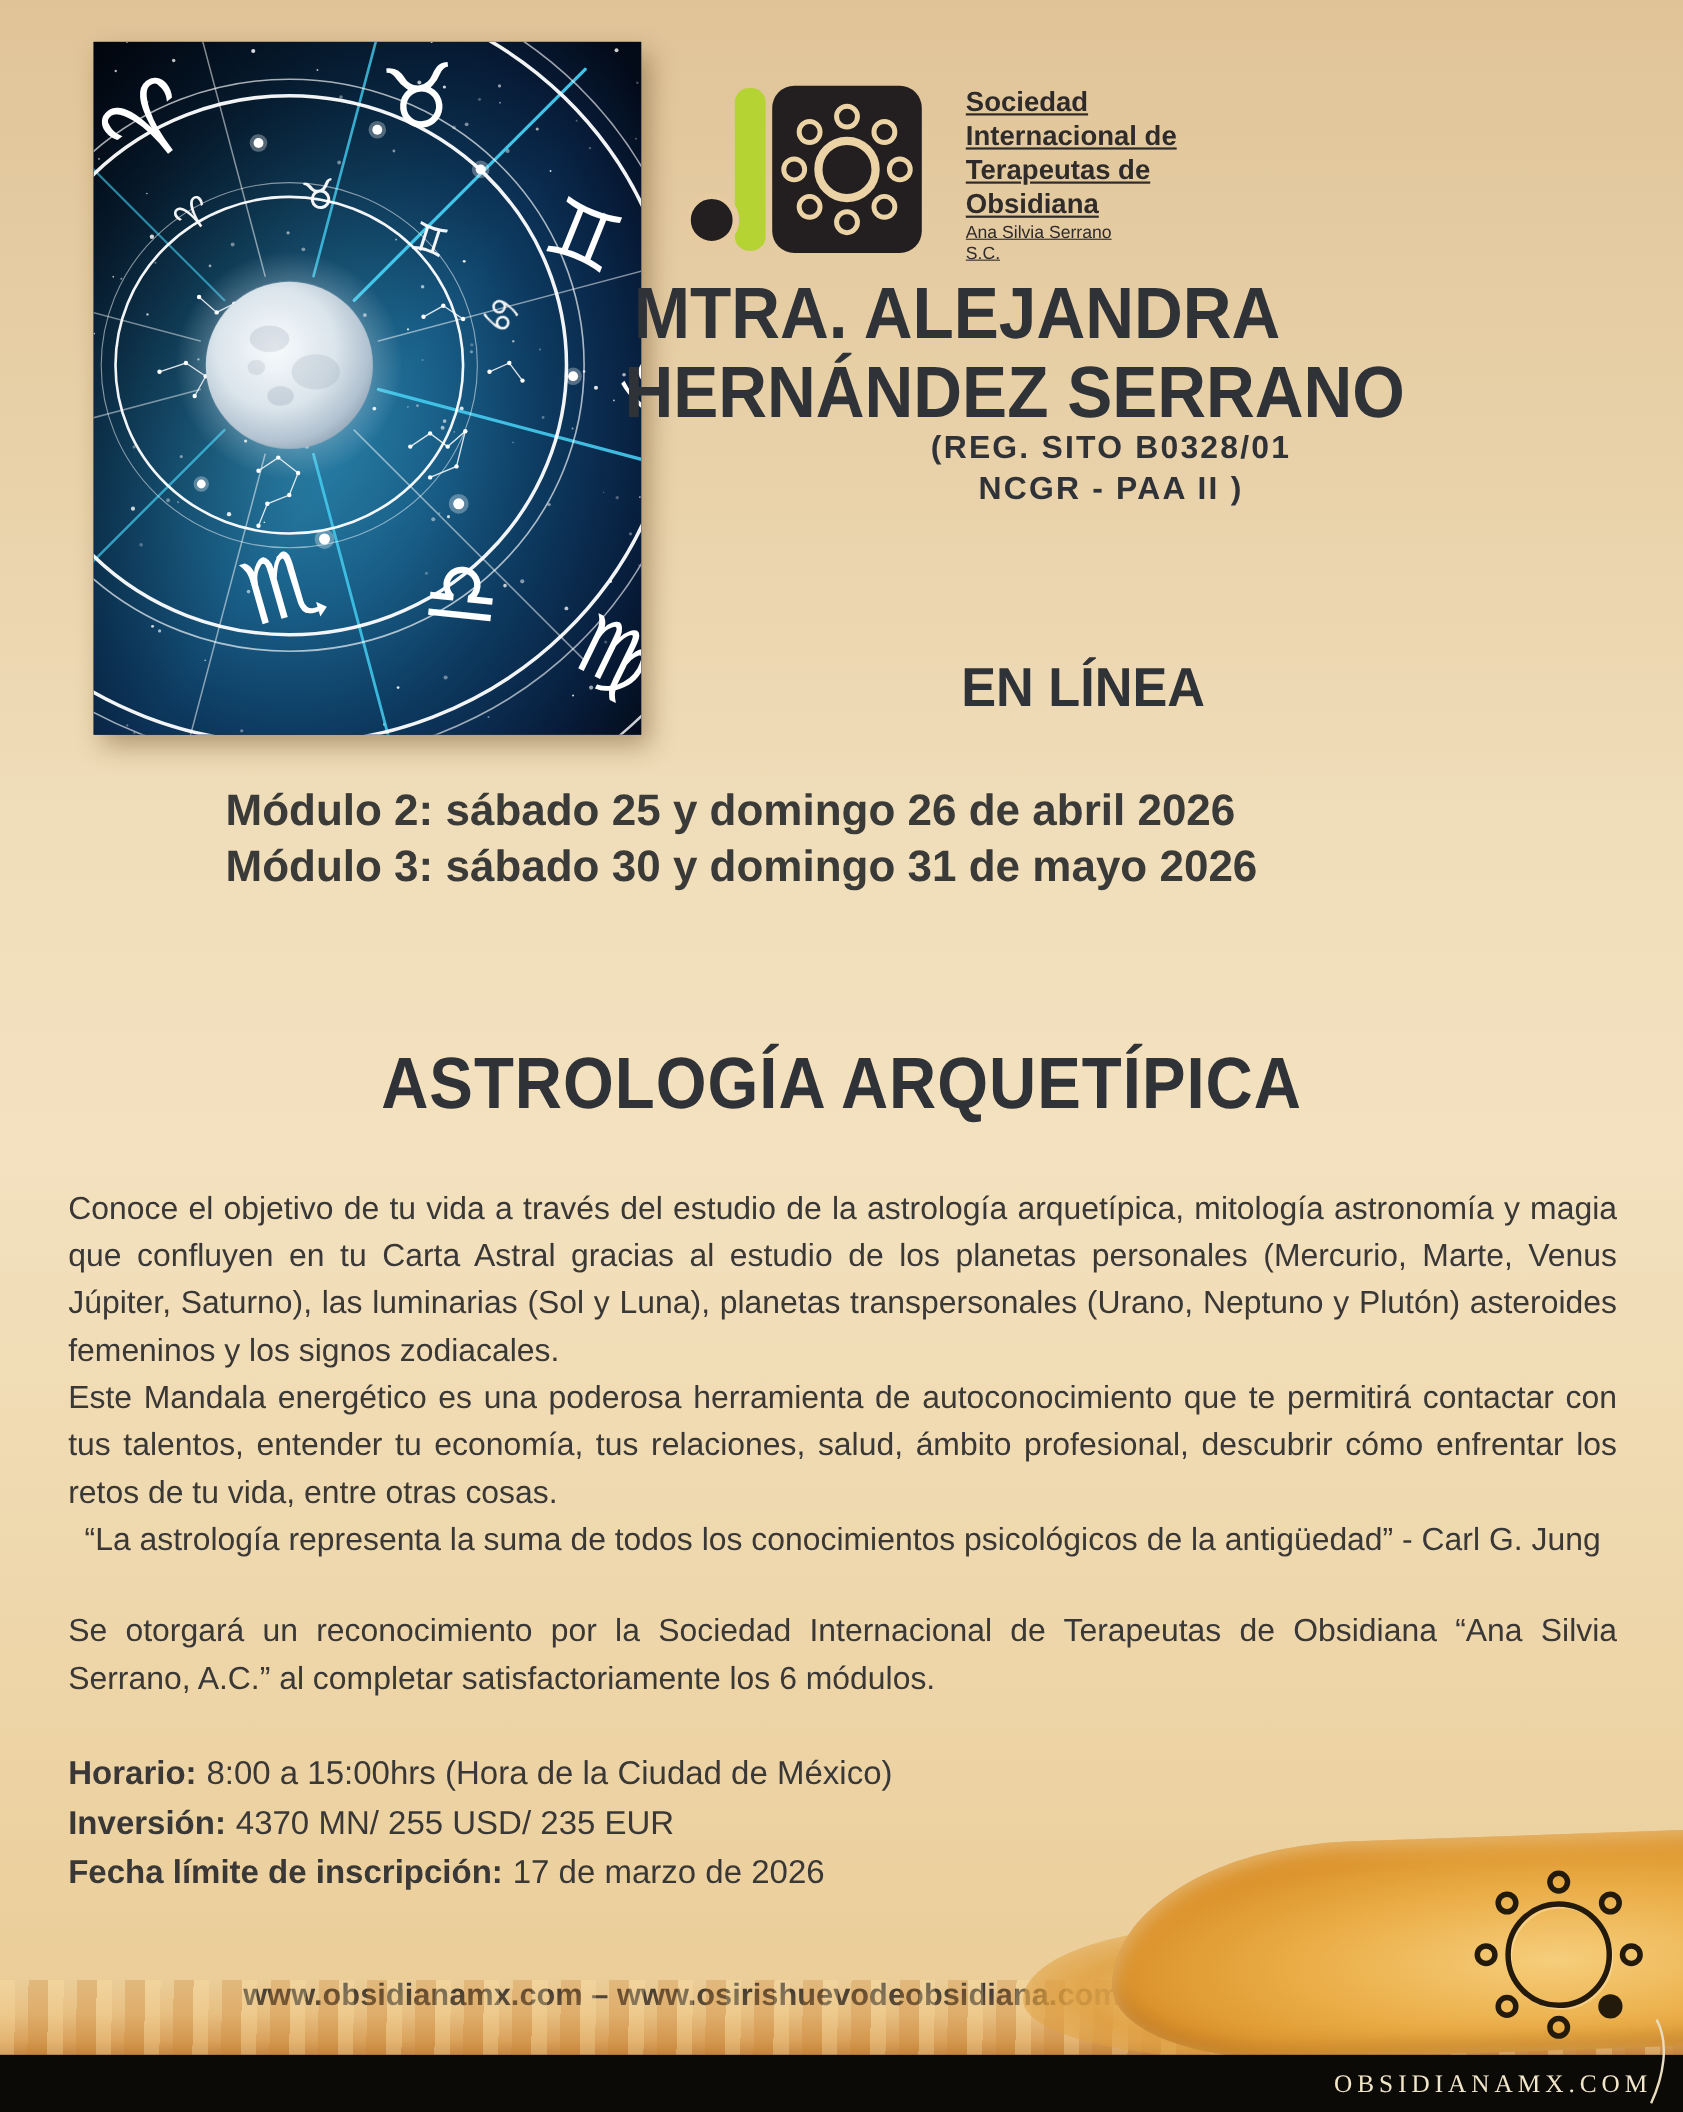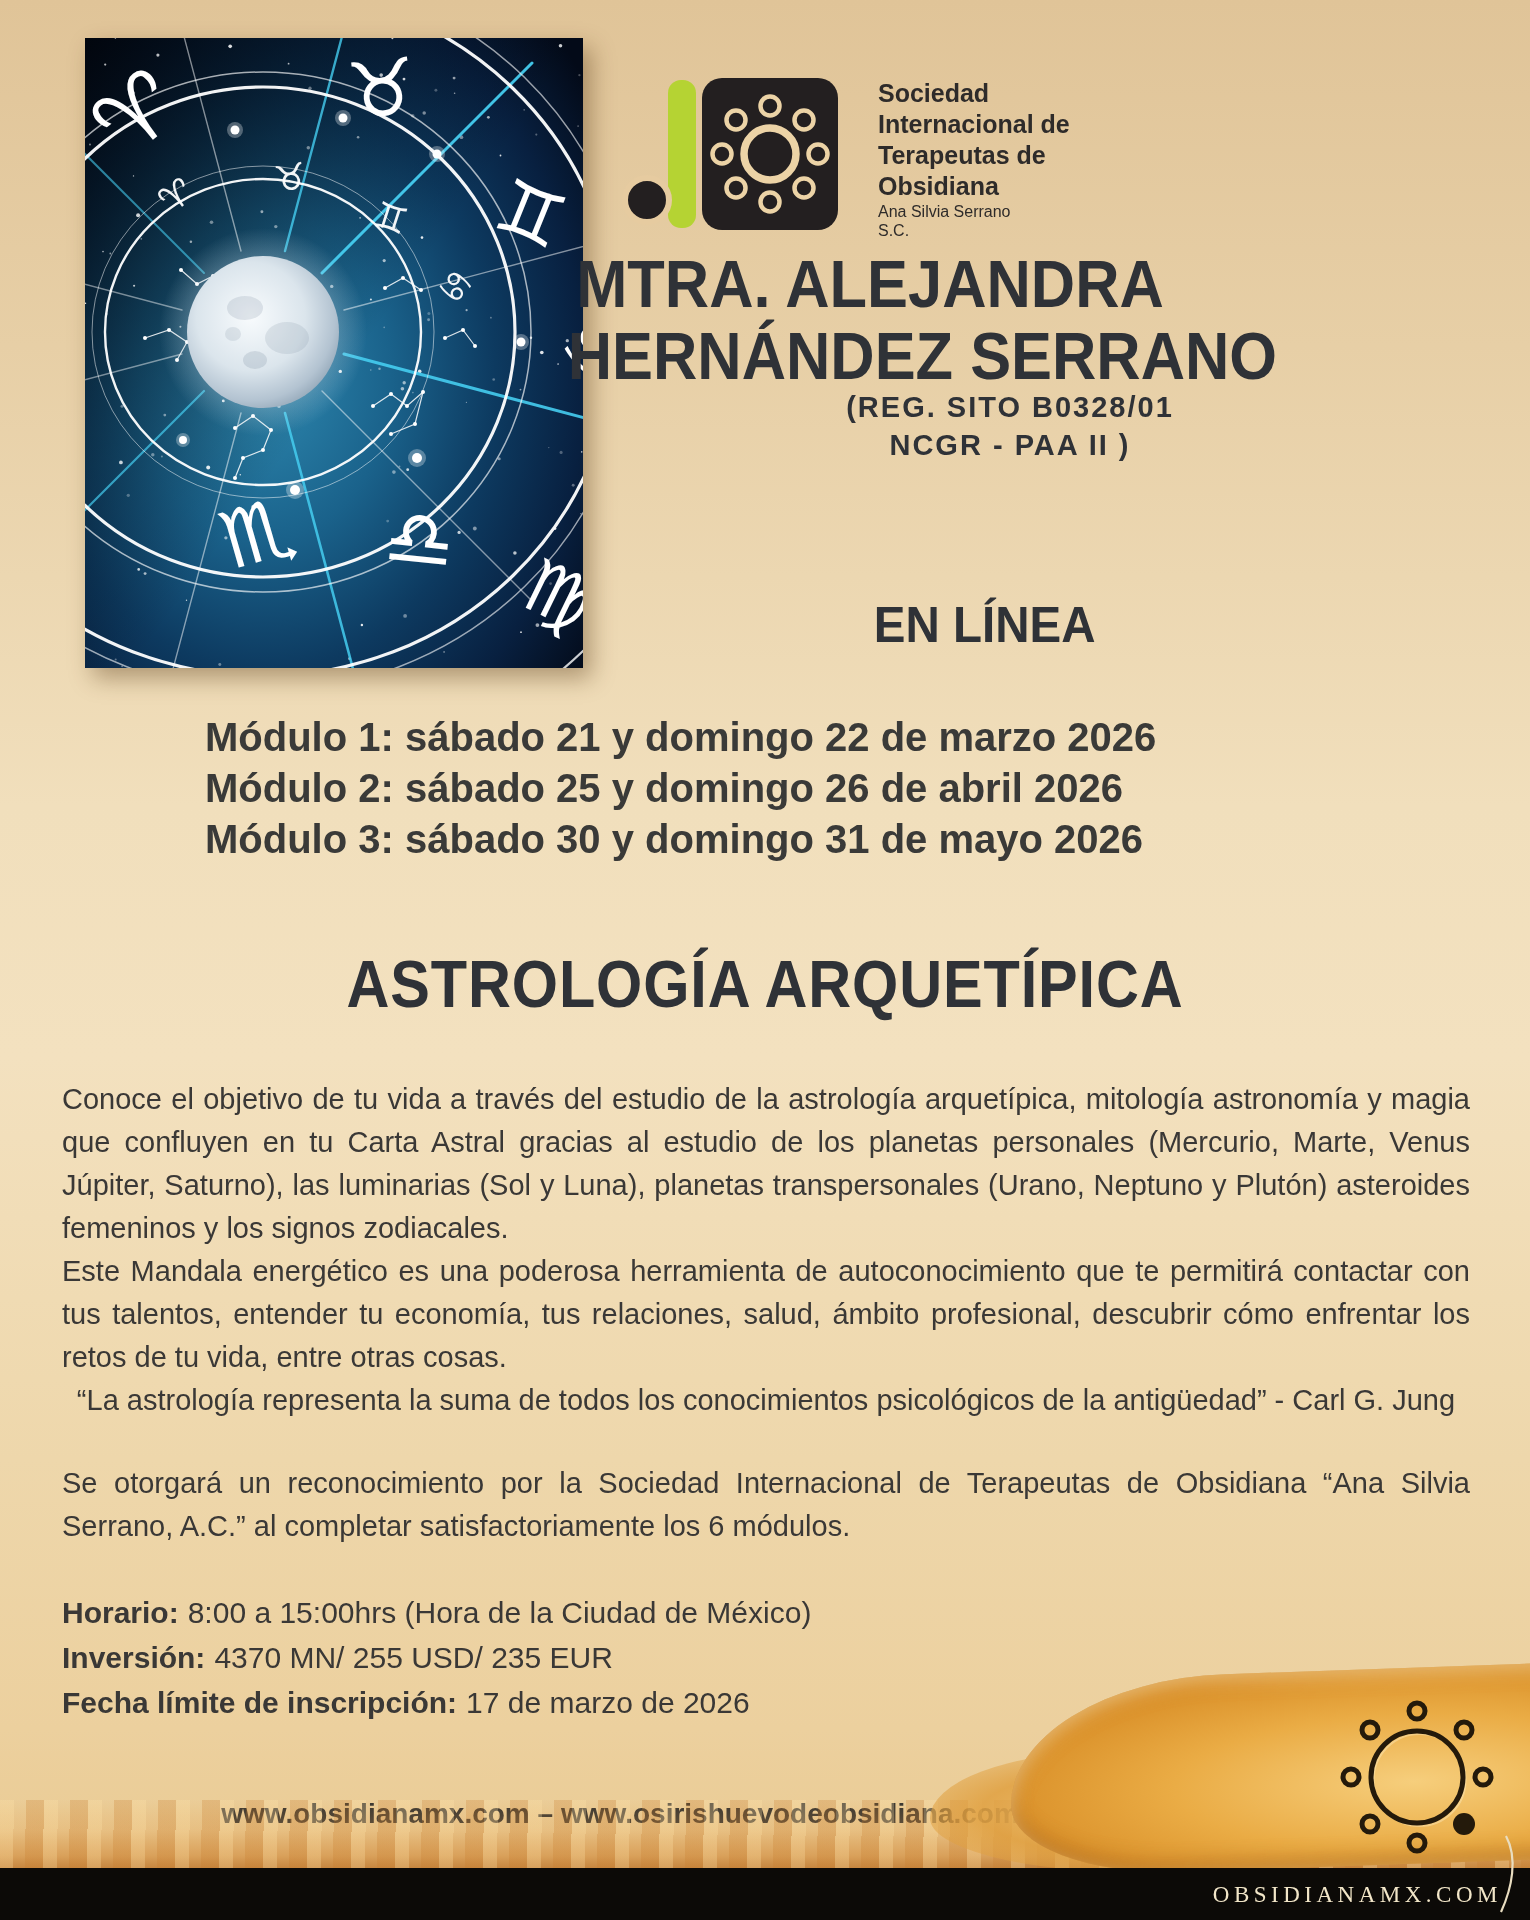--- a/index.html
+++ b/index.html
@@ -13,21 +13,21 @@
   
   #zodiac{
     left:85px; top:38px; width:498px; height:630px; overflow:hidden;
     box-shadow:8px 10px 22px rgba(80,50,15,.4);
     background:#071c38;
   }
   #zodiac svg{display:block;}
 
   
   #logo-mark{left:600px; top:70px;}
-  #logo-text{left:878px; top:78px; color:#2e2b2a;}
+  #logo-text{left:878px; top:78px; color:#2e2b2a;text-decoration:underline;}
   #logo-text .l{font-weight:700; font-size:25px; line-height:31px;}
   #logo-text .s{font-size:16px; line-height:19px; font-weight:400;}
 
   
   .hdr{color:#2f3237; text-align:center;}
   #title{left:545px; top:248px; width:650px; line-height:72px; font-weight:700; font-size:66px;}
   #title .tline{display:block; transform:scaleX(.93); transform-origin:50% 50%; white-space:nowrap;}
   #reg{left:760px; top:388px; width:500px; font-weight:700; font-size:29px; letter-spacing:2px; line-height:38px;}
   #mode{left:700px; top:596px; width:570px; font-weight:700; font-size:50px;}
   #mode span{display:inline-block; transform:scaleX(.95);}
@@ -366,21 +366,20 @@
   </div>
   <div id="reg" class="abs hdr">
     <div>(REG. SITO B0328/01</div>
     <div>NCGR - PAA II )</div>
   </div>
   <div id="mode" class="abs hdr">
     <span>EN LÍNEA</span>
   </div>
 
   <div id="modules" class="abs">
-    <div>Módulo 1: sábado 21 y domingo 22 de marzo 2026</div>
     <div>Módulo 2: sábado 25 y domingo 26 de abril 2026</div>
     <div>Módulo 3: sábado 30 y domingo 31 de mayo 2026</div>
   </div>
 
   <div id="course-title" class="abs">
     <span>ASTROLOGÍA ARQUETÍPICA</span>
   </div>
 
   <div id="body-block" class="abs body-text">
     <div>Conoce el objetivo de tu vida a través del estudio de la astrología arquetípica, mitología astronomía y magia que confluyen en tu Carta Astral gracias al estudio de los planetas personales (Mercurio, Marte, Venus Júpiter, Saturno), las luminarias (Sol y Luna), planetas transpersonales (Urano, Neptuno y Plutón) asteroides femeninos y los signos zodiacales.</div>

